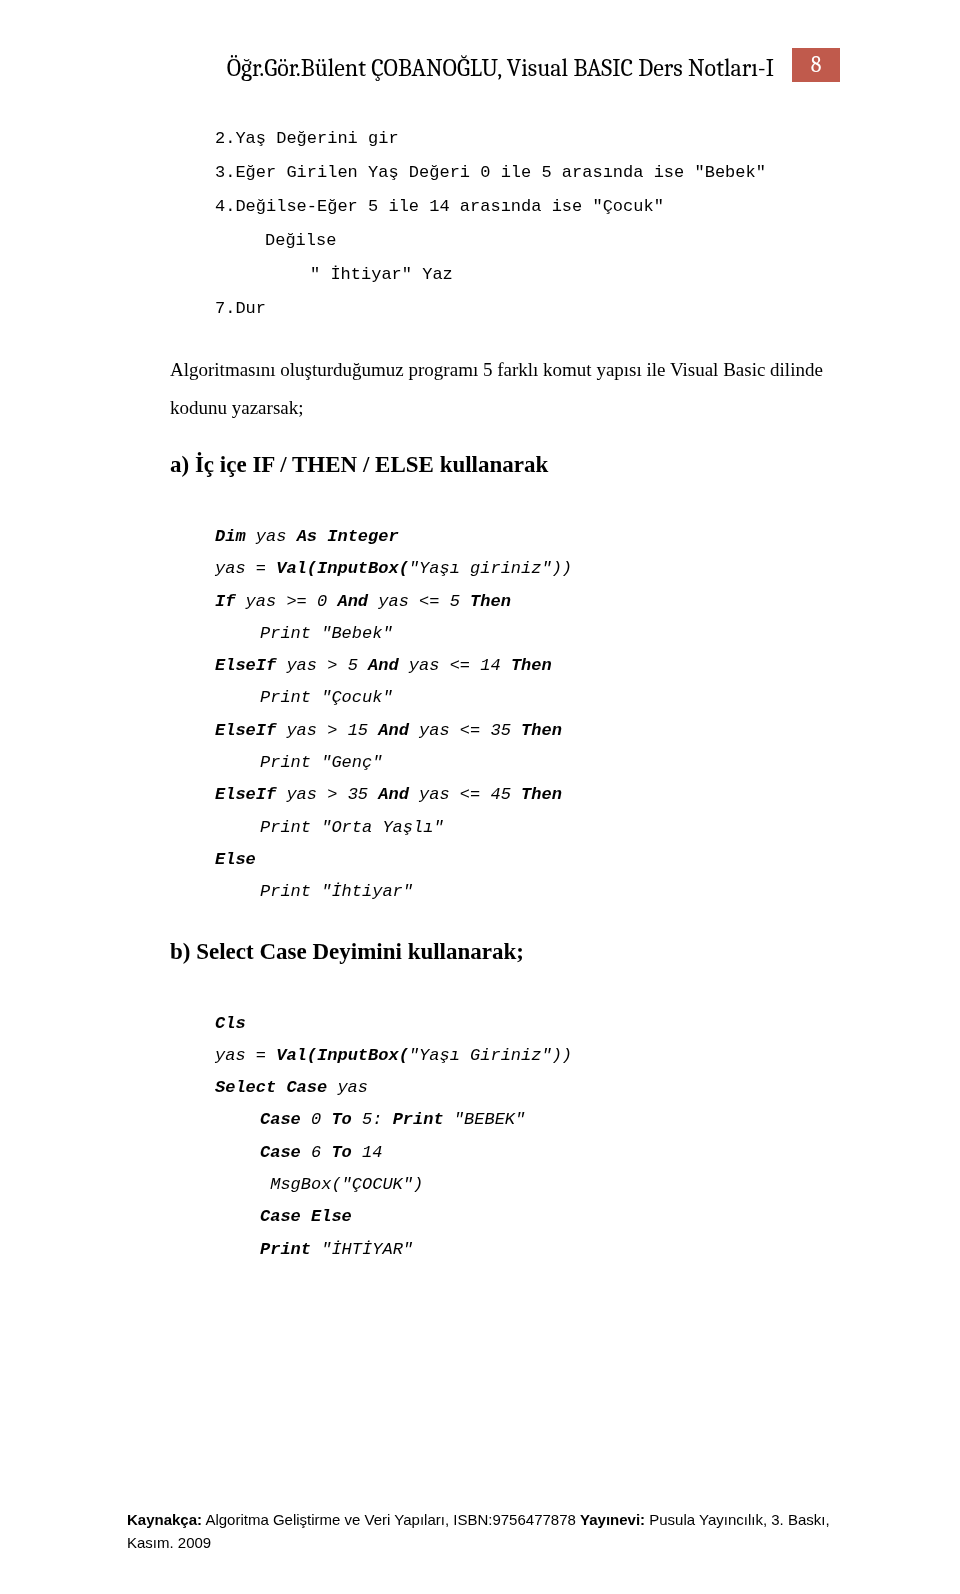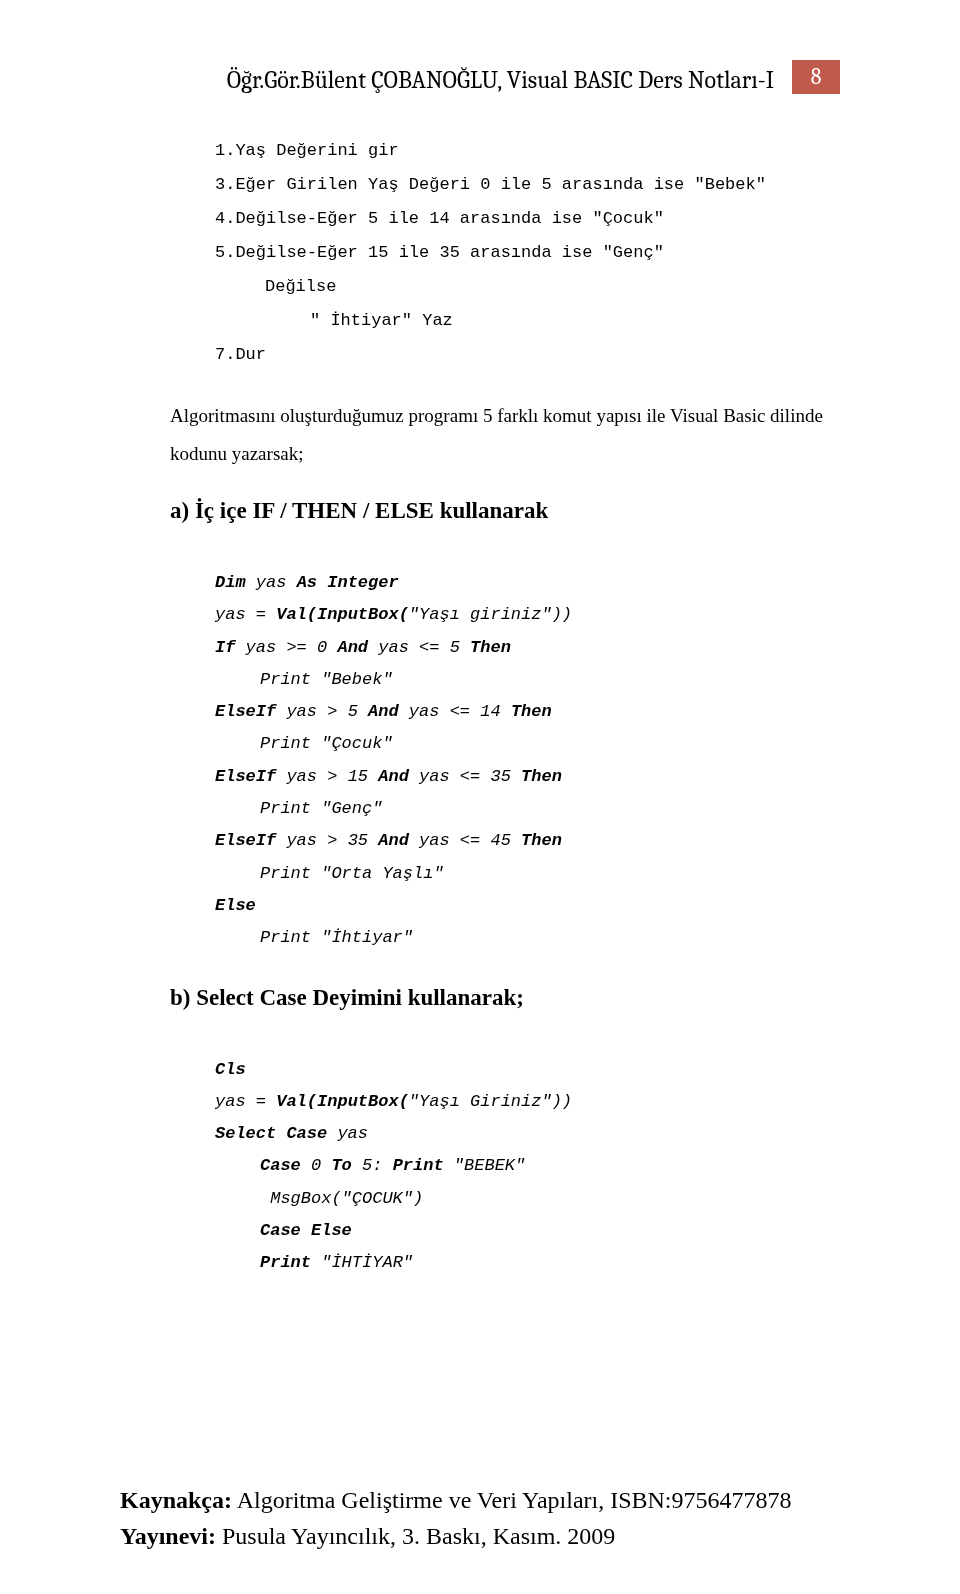--- a/index.html
+++ b/index.html
@@ -5,21 +5,21 @@
   * { margin: 0; padding: 0; box-sizing: border-box; }
   body {
     width: 960px;
     height: 1594px;
     background: #fff;
     font-family: Georgia, "Times New Roman", serif;
     color: #000;
     position: relative;
   }
   .page {
-    padding: 60px 120px 40px 170px;
+    padding: 48px 120px 40px 170px;
   }
   .header {
     display: flex;
     align-items: stretch;
     margin-bottom: 40px;
   }
   .header-title {
     flex: 1;
     text-align: right;
     font-size: 24px;
@@ -67,42 +67,41 @@
     margin-bottom: 30px;
     padding-left: 45px;
     margin-top: 43px;
   }
   .code-block .cl { white-space: pre; }
   .ci1 { padding-left: 45px; }
   .b { font-weight: bold; }
   .footer {
     position: absolute;
     bottom: 40px;
-    left: 120px;
+    left: 127px;
     right: 120px;
-    font-family: Liberation Serif, serif;
-    font-size: 24px;
+    font-family: Liberation Sans, sans-serif;
+    font-size: 15px;
     line-height: 1.5;
   }
 </style>
 </head>
 <body>
 
 <div class="page">
 
   <div class="header">
     <div class="header-title">Öğr.Gör.Bülent ÇOBANOĞLU, Visual BASIC Ders Notları-I</div>
     <div class="page-badge">8</div>
   </div>
 
   <div class="algo-block">
-    <div class="algo-line indent1">1.Yaş Değerini gir</div>
+    <div class="algo-line indent1">2.Yaş Değerini gir</div>
     <div class="algo-line indent1">3.Eğer Girilen Yaş Değeri 0 ile 5 arasında ise "Bebek"</div>
     <div class="algo-line indent1">4.Değilse-Eğer 5 ile 14 arasında ise "Çocuk"</div>
-    <div class="algo-line indent1">5.Değilse-Eğer 15 ile 35 arasında ise "Genç"</div>
     <div class="algo-line indent2">Değilse</div>
     <div class="algo-line indent3">" İhtiyar" Yaz</div>
     <div class="algo-line indent1">7.Dur</div>
   </div>
 
   <div class="para">Algoritmasını oluşturduğumuz programı 5 farklı komut yapısı ile Visual Basic dilinde kodunu yazarsak;</div>
 
   <div class="section-head">a) İç içe IF / THEN / ELSE kullanarak</div>
 
   <div class="code-block">
@@ -120,20 +119,21 @@
     <div class="cl ci1"><span>Print "İhtiyar"</span></div>
   </div>
 
   <div class="section-head">b) Select Case Deyimini kullanarak;</div>
 
   <div class="code-block">
     <div class="cl"><span class="b">Cls</span></div>
     <div class="cl"><span>yas = </span><span class="b">Val(InputBox(</span><span>"Yaşı Giriniz"))</span></div>
     <div class="cl"><span class="b">Select Case</span><span> yas</span></div>
     <div class="cl ci1"><span class="b">Case</span><span> 0 </span><span class="b">To</span><span> 5: </span><span class="b">Print</span><span> "BEBEK"</span></div>
+    <div class="cl ci1"><span class="b">Case</span><span> 6 </span><span class="b">To</span><span> 14</span></div>
     <div class="cl ci1"><span> MsgBox("ÇOCUK")</span></div>
     <div class="cl ci1"><span class="b">Case Else</span></div>
     <div class="cl ci1"><span class="b">Print</span><span> "İHTİYAR"</span></div>
   </div>
 
 </div>
 
 <div class="footer">
   <span class="b">Kaynakça:</span><span> Algoritma Geliştirme ve Veri Yapıları, ISBN:9756477878 </span><span class="b">Yayınevi:</span><span> Pusula Yayıncılık, 3. Baskı, Kasım. 2009</span>
 </div>

